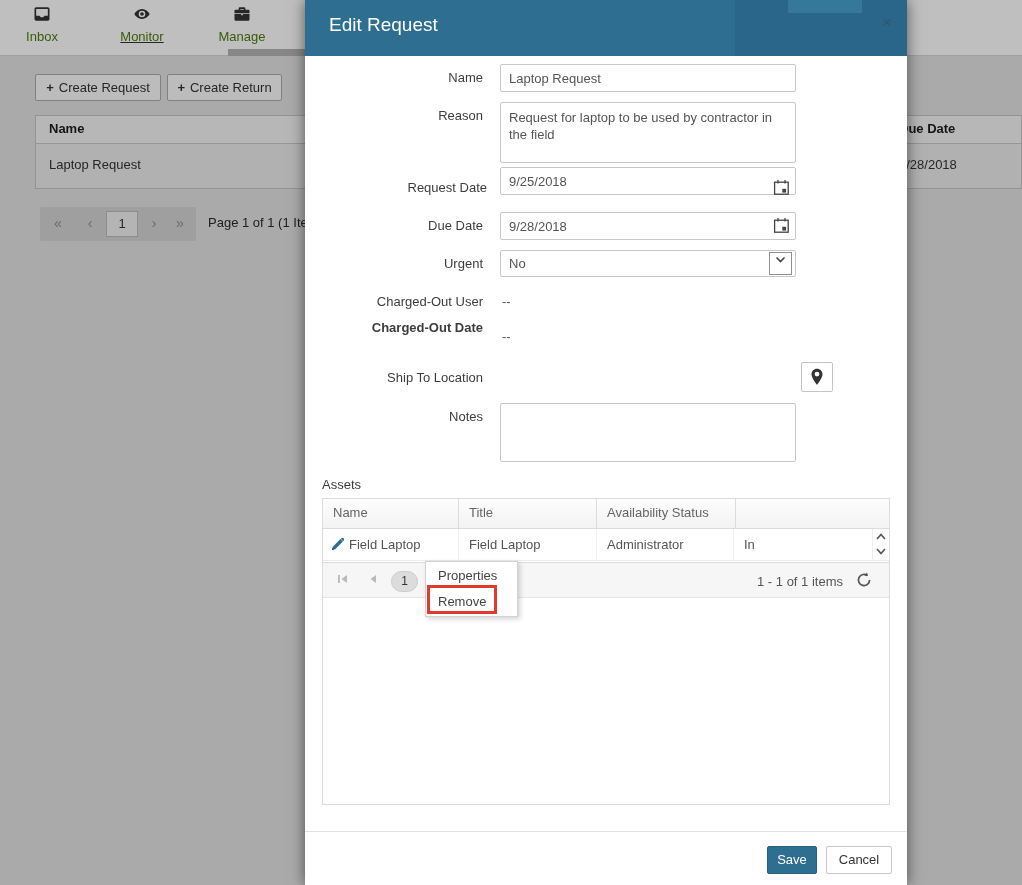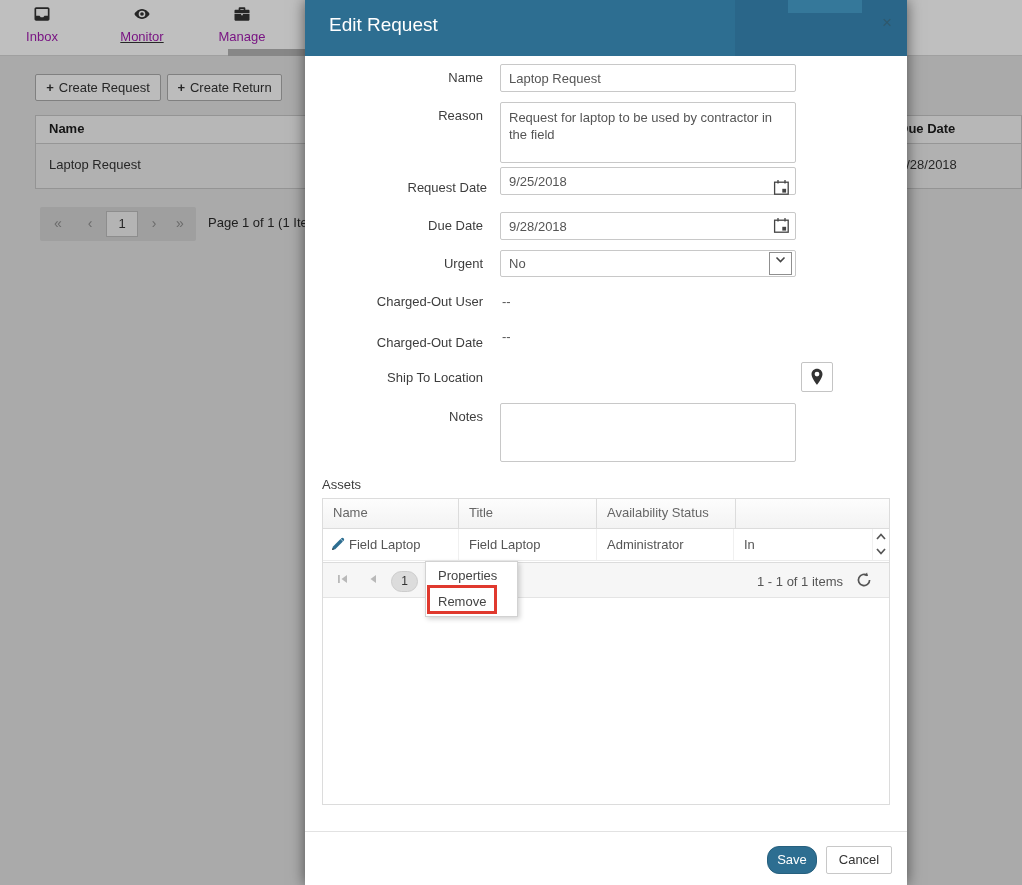--- a/index.html
+++ b/index.html
@@ -5,21 +5,21 @@
   * { box-sizing: border-box; margin: 0; padding: 0; }
   html,body { width:1022px; height:885px; overflow:hidden; }
   body { font-family:"Liberation Sans", sans-serif; font-size:13px; color:#444; background:#e3e3e3; position:relative; }
 
   
   .bg-app { position:absolute; inset:0; z-index:1; }
   .toolbar { position:absolute; left:0; top:0; width:1022px; height:56px; background:#ffffff; border-bottom:1px solid #d6d6d6; }
   .tb-item { position:absolute; top:4px; width:84px; text-align:center; color:#333; }
   .tb-item .tb-ico { display:block; height:22px; margin-bottom:3px; }
   .tb-item .tb-ico svg { height:20px; width:24px; }
-  .tb-label { font-size:13px; color:#a21caf; }
+  .tb-label { font-size:13px; color:#4d7c0f; }
   .tb-inbox { left:0; } .tb-monitor { left:100px;text-decoration:underline; } .tb-manage { left:200px; }
   .manage-strip { position:absolute; left:228px; top:49px; width:78px; height:7px; background:#b4b4b4; }
 
   .content { position:absolute; left:0; top:56px; width:1022px; height:829px; background:#e3e3e3; }
   .btn-bg { position:absolute; top:18px; height:27px; background:#fbfbfb; border:1px solid #ababab; border-radius:2px; color:#333; font-size:13px; line-height:25px; text-align:center; }
   .btn-bg .plus { font-weight:700; margin-right:5px; }
   .btn-create-request { left:35px; width:126px; }
   .btn-create-return { left:167px; width:115px; }
 
   .bg-table { position:absolute; left:35px; top:59px; width:987px; border:1px solid #c6c6c6; background:#fff; }
@@ -73,21 +73,21 @@
   .gp-first{left:12px;} .gp-prev{left:42px;}
   .gp-page { position:absolute; left:68px; top:8px; width:27px; height:21px; border-radius:12px; background:#dcdcdc; border:1px solid #cccccc; text-align:center; line-height:19px; font-size:12px; color:#333; }
   .gp-summary { position:absolute; right:46px; top:11px; color:#555; }
   .gp-refresh { position:absolute; right:14px; top:8px; width:20px; height:20px; }
 
   .ctx-menu { position:absolute; left:120px; top:561px; width:93px; background:#fff; border:1px solid #d2d2d2; box-shadow:2px 2px 5px rgba(0,0,0,0.18); z-index:11; padding:1px 0; }
   .ctx-item { height:26px; line-height:26px; padding-left:12px; color:#444; cursor:pointer; }
   .red-box { position:absolute; left:122px; top:585px; width:70px; height:29px; border:3px solid #e0392e; z-index:12; pointer-events:none; }
 
   .modal-footer-line { position:absolute; left:0; top:831px; width:602px; border-top:1px solid #e2e2e2; }
-  .btn-save { position:absolute; left:462px; top:846px; width:50px; height:28px; background:#2d6e91; color:#fff; border:1px solid #27607e; border-radius:12px; font-size:13px; text-align:center; line-height:26px; cursor:pointer; }
+  .btn-save { position:absolute; left:462px; top:846px; width:50px; height:28px; background:#2d6e91; color:#fff; border:1px solid #27607e; border-radius:2px; font-size:13px; text-align:center; line-height:26px; cursor:pointer; }
   .btn-cancel { position:absolute; left:521px; top:846px; width:66px; height:28px; background:#fff; color:#333; border:1px solid #c8c8c8; border-radius:2px; font-size:13px; text-align:center; line-height:26px; cursor:pointer; }
 </style>
 </head>
 <body>
 
 <div class="bg-app">
   <div class="toolbar">
     <div class="tb-item tb-inbox">
       <span class="tb-ico">
         <svg viewBox="0 0 24 24">
@@ -191,21 +191,21 @@
   <div class="f-input" style="top:250px; height:27px; line-height:25px;"><span>No</span></div>
   <span class="sel-chev" style="top:252px;">
     <svg width="13" height="13" viewBox="0 0 13 13">
         <polyline points="2.5,4.5 6.5,8.5 10.5,4.5" fill="none" stroke="#444" stroke-width="1.6"></polyline>
       </svg>
   </span>
 
   <label class="form-label" style="top:294px; left:0;">Charged-Out User</label>
   <span class="plain-val" style="top:294px;">--</span>
 
-  <label class="form-label" style="top:335px; left:0;">Charged-Out Date</label>
+  <label class="form-label" style="top:320px; left:0;font-weight:bold;">Charged-Out Date</label>
   <span class="plain-val" style="top:329px;">--</span>
 
   <label class="form-label" style="top:370px; left:0;">Ship To Location</label>
   <span class="pin-btn">
     <svg width="14" height="18" viewBox="0 0 14 18" style="margin-top:5px;">
         <path fill="#333" d="M7 .8C3.9.8 1.5 3.2 1.5 6.3c0 3.8 5.5 10.6 5.5 10.6s5.5-6.8 5.5-10.6C12.5 3.2 10.1.8 7 .8zm0 7.7a2.4 2.4 0 1 1 0-4.8 2.4 2.4 0 0 1 0 4.8z"></path>
       </svg>
   </span>
 
   <label class="form-label" style="top:409px; left:0;">Notes</label>

